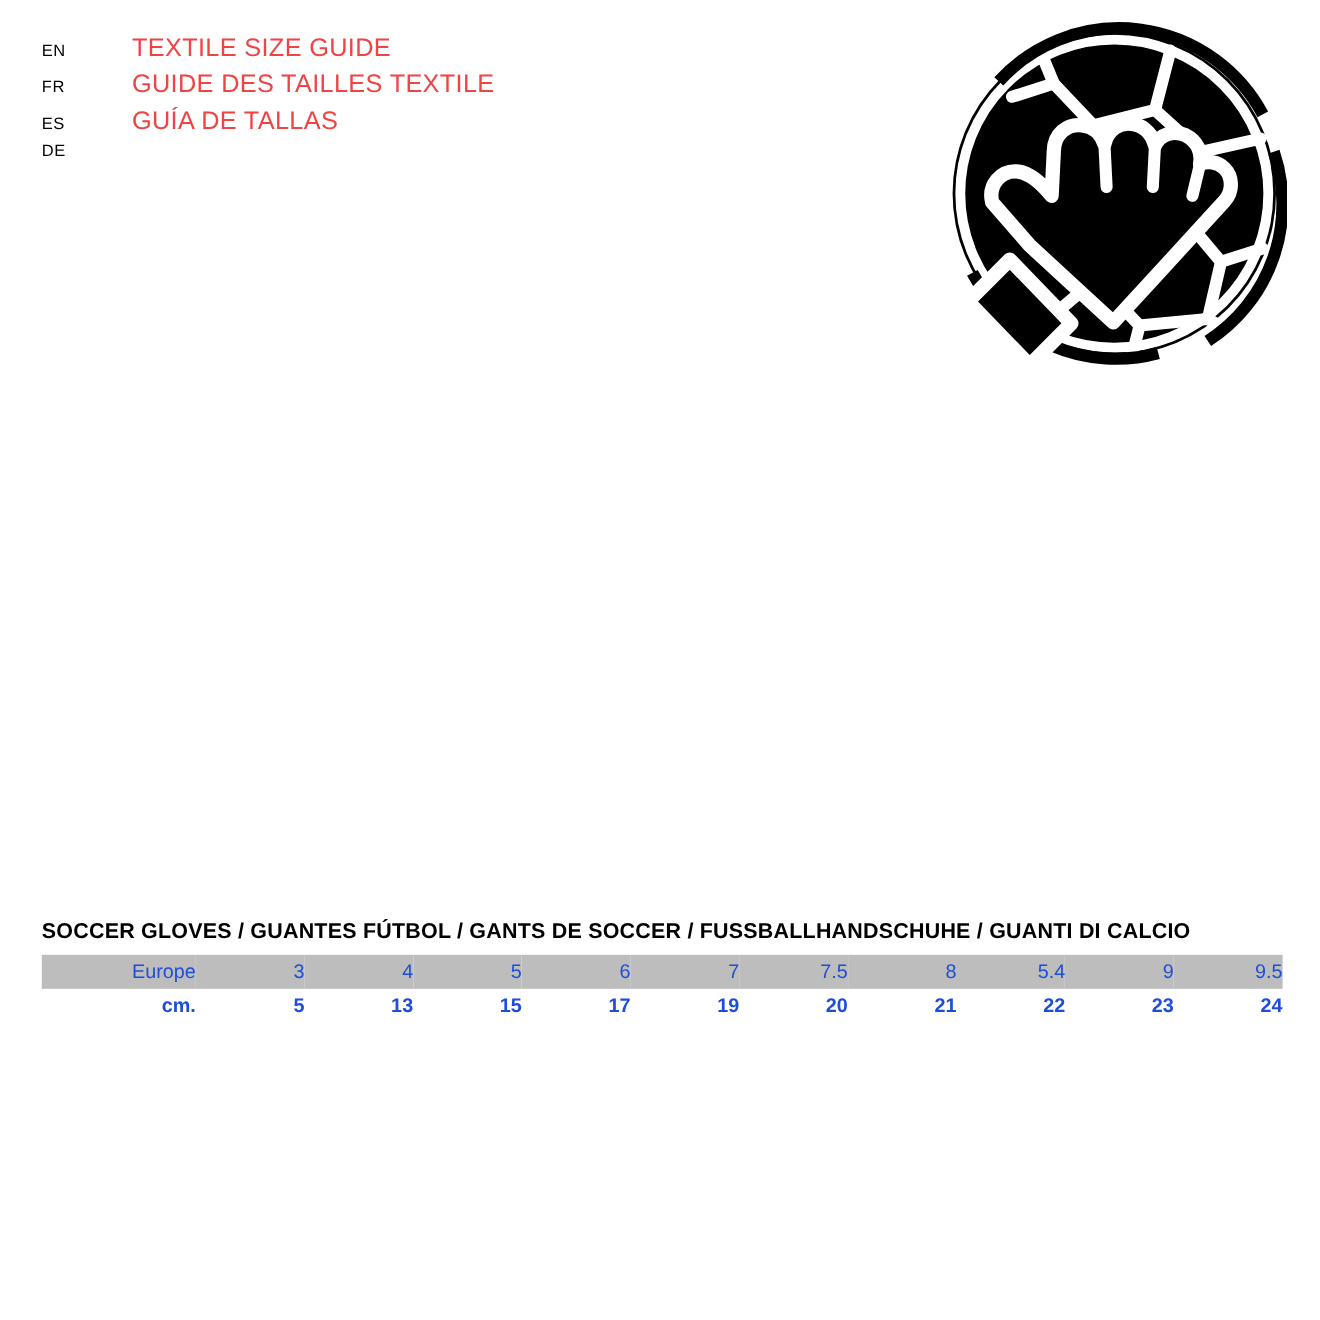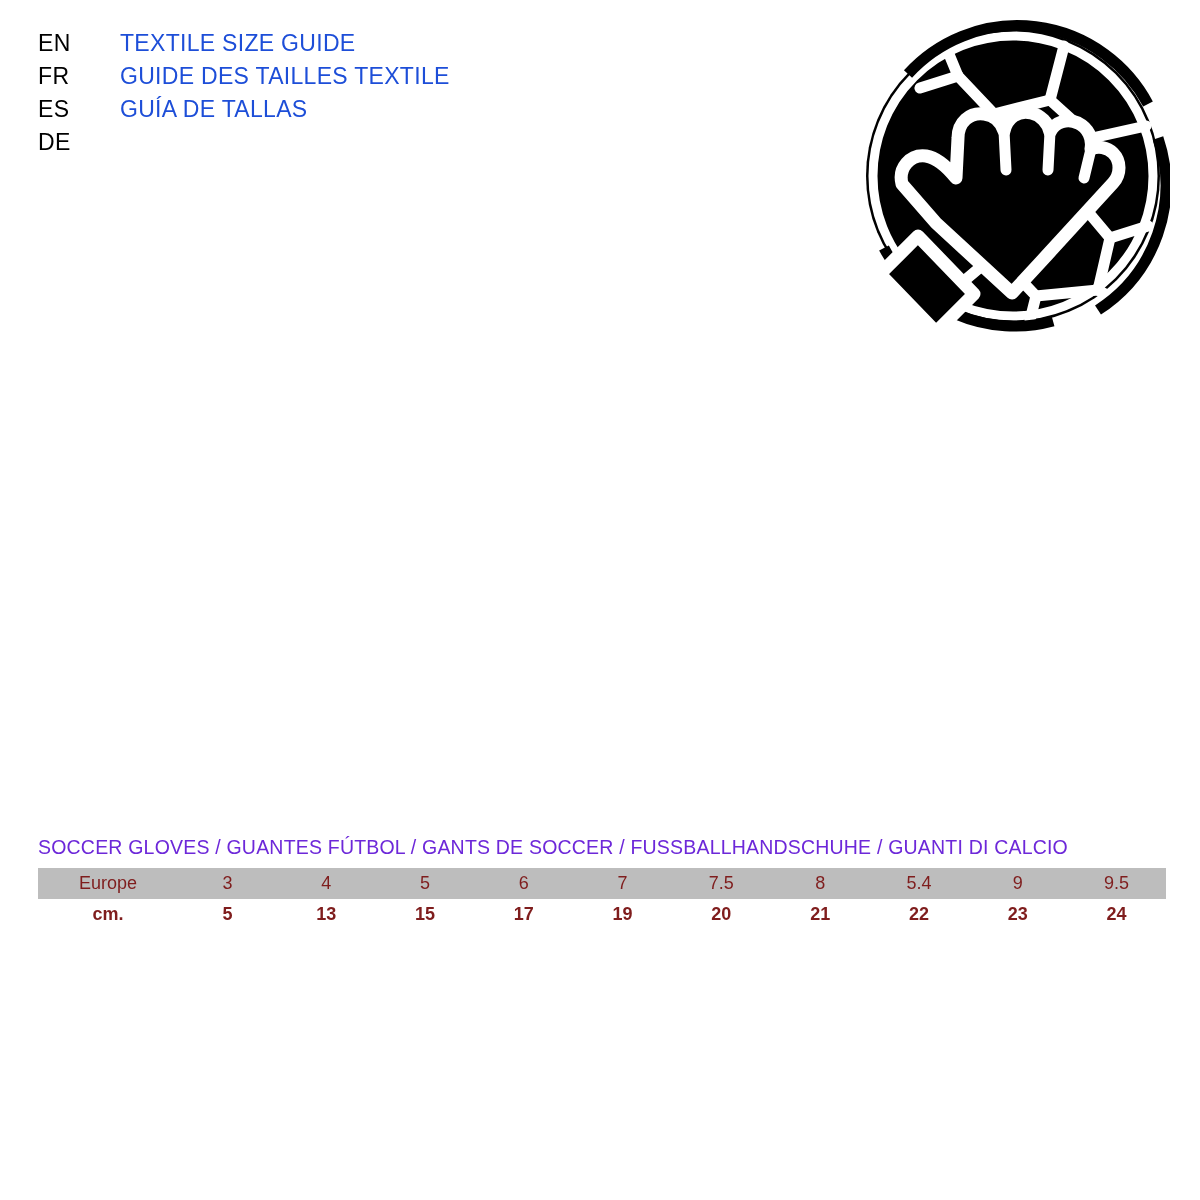--- a/index.html
+++ b/index.html
@@ -23,30 +23,30 @@
     top: 30px;
     width: 640px;
   }
   .legend-row {
     display: flex;
     align-items: baseline;
     height: 33px;
   }
   .legend-code {
     width: 82px;
-    font-size: 23px;
+    font-size: 15px;
     letter-spacing: 0.5px;
     font-weight: 400;
     color: #000;
   }
   .legend-text {
     font-size: 23px;
     letter-spacing: 0.3px;
     font-weight: 400;
-    color: #1d4ed8;
+    color: #ef4444;
     white-space: nowrap;
   }
 
   
   #icon {
     position: absolute;
     left: 798px;
     top: 18px;
     width: 372px;
     height: 355px;
@@ -55,38 +55,38 @@
 
   
   #table-block {
     position: absolute;
     left: 38px;
     top: 836px;
     width: 1128px;
   }
   #table-caption {
     font-size: 19.5px;
-    font-weight: 400;
+    font-weight: 700;
     letter-spacing: 0.2px;
     white-space: nowrap;
-    color: #6d28d9;
+    color: #000000;
     margin-bottom: 9px;
   }
   table.size-table {
     border-collapse: collapse;
     width: 1128px;
     table-layout: fixed;
   }
   table.size-table td {
     font-size: 18px;
     height: 31px;
     padding: 0;
-    text-align: center;
+    text-align: right;
     vertical-align: middle;
-    color: #7f1d1d;
+    color: #1d4ed8;
     font-weight: 400;
   }
   tr.row-shaded td {
     background: #bdbdbd;
   }
   td.row-label {
     text-align: left;
     padding-left: 8px;
     width: 140px;
     color: #222;

